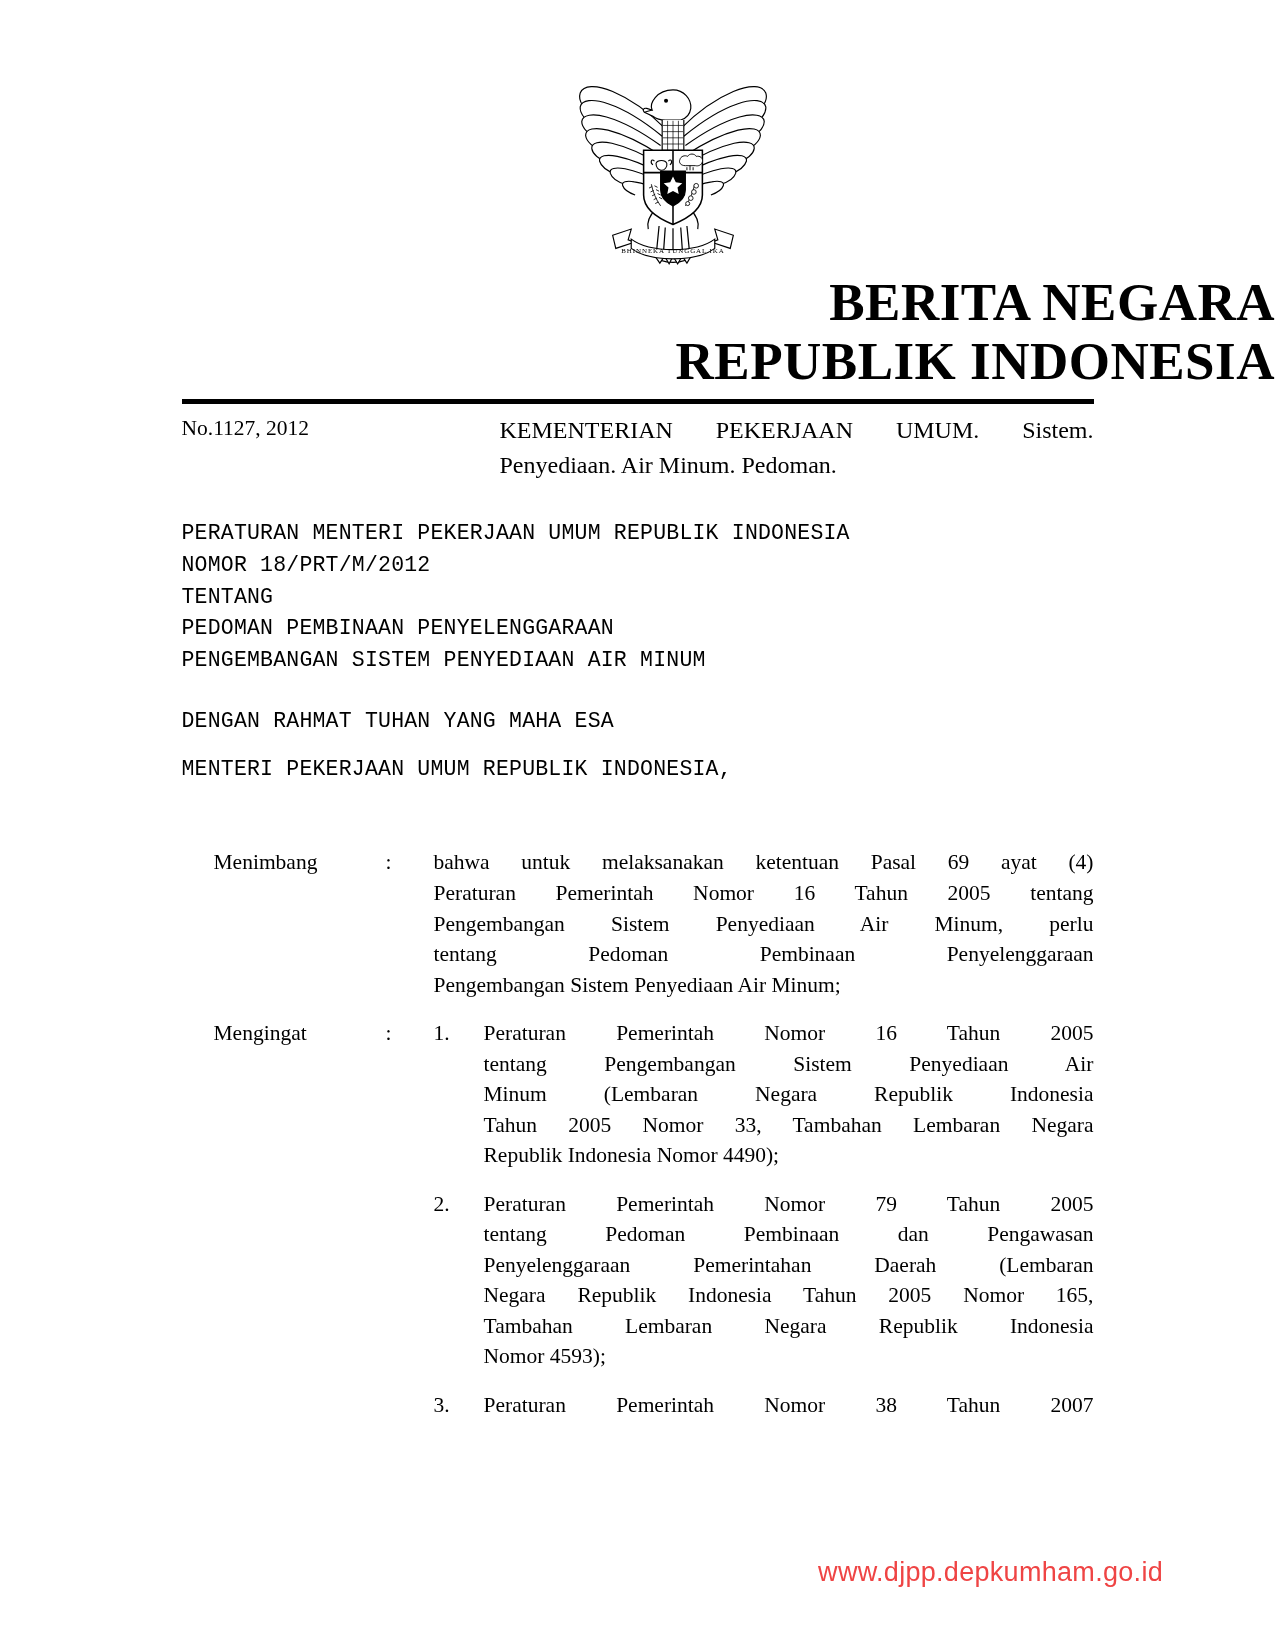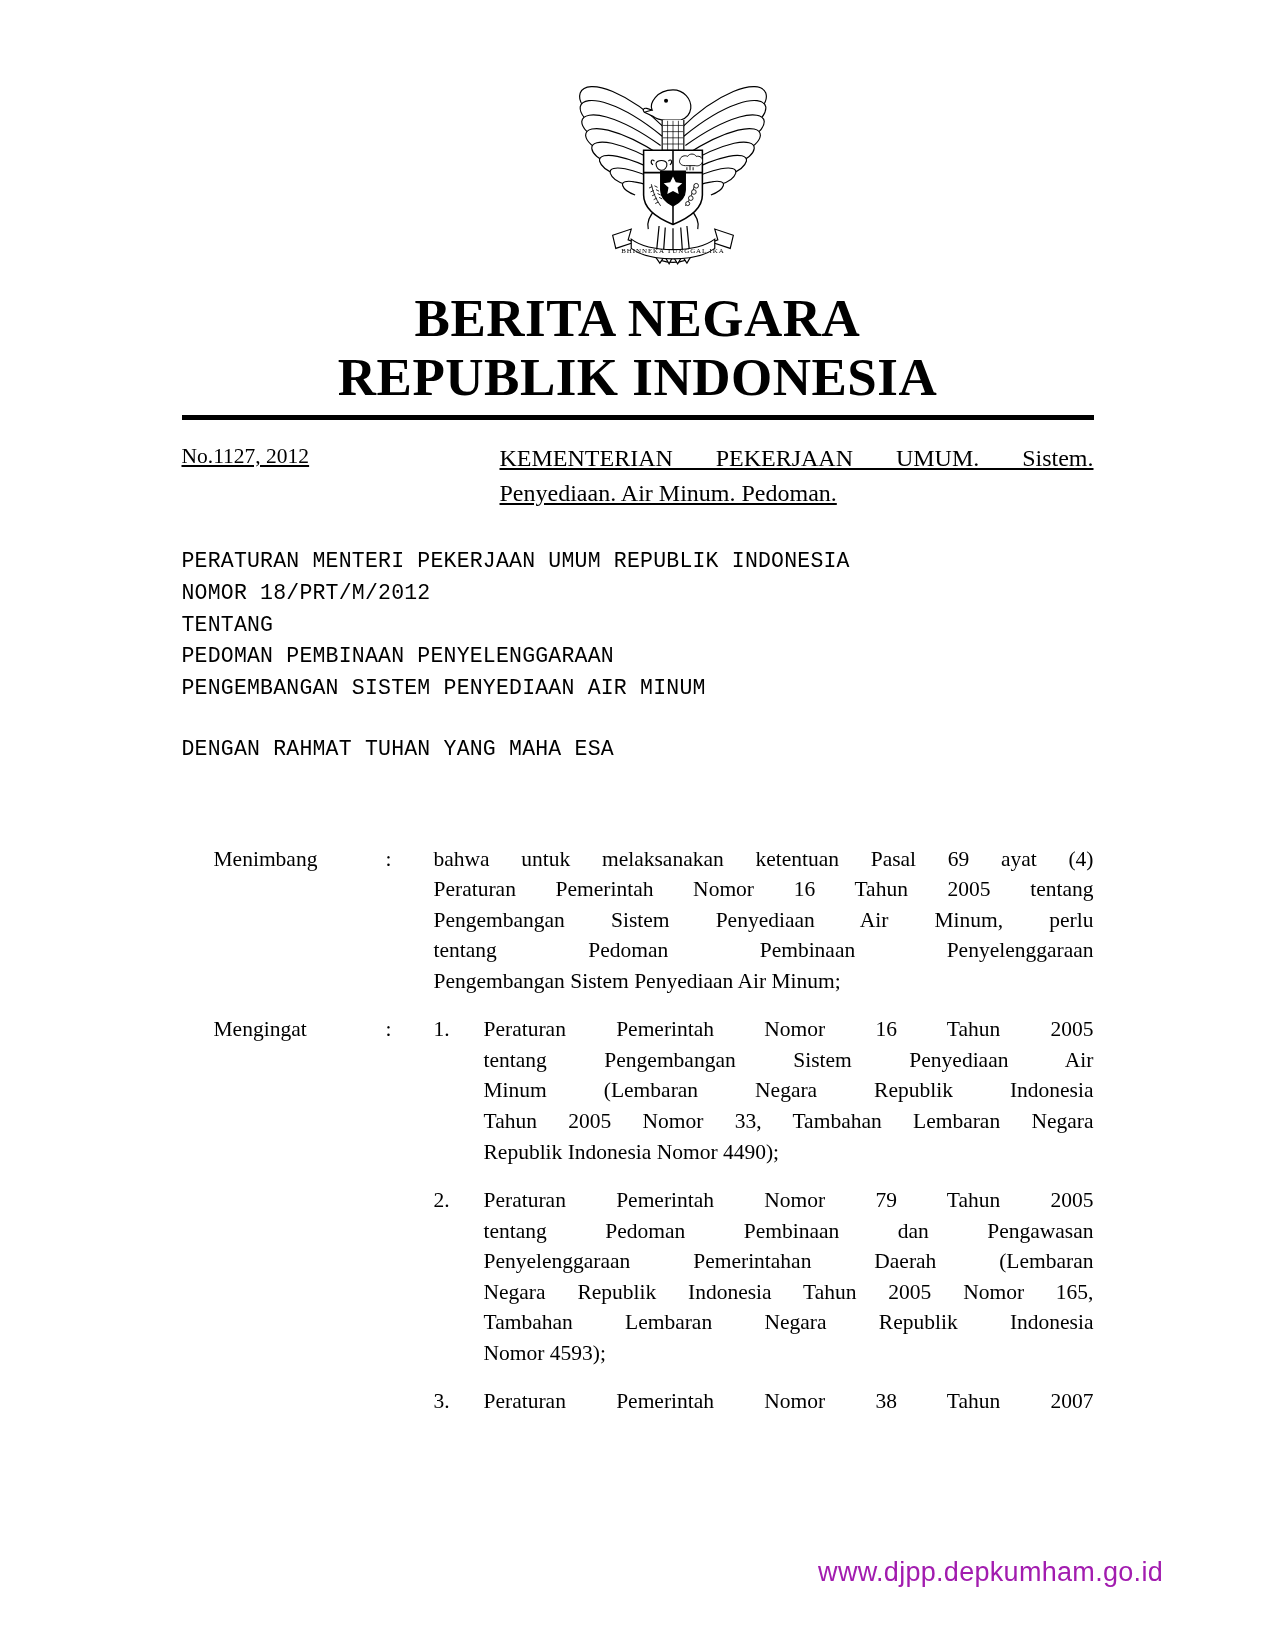--- a/index.html
+++ b/index.html
@@ -31,44 +31,43 @@
     margin-left: 35px;
   }
   .emblem {
     width: 232px;
     height: 205px;
     display: block;
   }
 
   
   .masthead {
-    text-align: center;
-    margin-top: 22px;
+    text-align: right;
+    margin-top: 6px;
   }
   .masthead-line {
     font-family: "Liberation Serif", "DejaVu Serif", serif;
     font-weight: bold;
     font-size: 53px;
     line-height: 1.12;
     letter-spacing: 0.5px;
     white-space: nowrap;
   }
   .rule {
     width: 912px;
     margin: 7px auto 0 auto;
     border-top: 5px solid #000;
   }
 
   
   .norow {
     width: 912px;
-    margin: 21px auto 0 auto;
+    margin: 9px auto 0 auto;
     display: flex;
     align-items: flex-start;
-    text-decoration: underline;
   }
   .norow .no {
     width: 318px;
     flex: 0 0 318px;
     font-size: 21.5px;
     line-height: 1.45;
     white-space: nowrap;
   }
   .norow .subject {
     flex: 1 1 auto;
@@ -158,21 +157,21 @@
     line-height: 1.42;
   }
 
   
   .watermark {
     position: absolute;
     right: 112px;
     bottom: 62px;
     font-family: "Liberation Sans", "DejaVu Sans", sans-serif;
     font-size: 27px;
-    color: #a21caf;
+    color: #ef4444;
     letter-spacing: 0.3px;
     white-space: nowrap;
   }
 </style>
 </head>
 <body>
 
 <div class="page">
 
   <div class="emblem-wrap">
@@ -267,20 +266,21 @@
 
   <div class="titleblock">
     <div class="tline">PERATURAN MENTERI PEKERJAAN UMUM REPUBLIK INDONESIA</div>
     <div class="tline">NOMOR 18/PRT/M/2012</div>
     <div class="tline">TENTANG</div>
     <div class="tline">PEDOMAN PEMBINAAN PENYELENGGARAAN</div>
     <div class="tline">PENGEMBANGAN SISTEM PENYEDIAAN AIR MINUM</div>
     <div class="gap-md"></div>
     <div class="tline">DENGAN RAHMAT TUHAN YANG MAHA ESA</div>
     <div class="gap-sm"></div>
+    <div class="tline">MENTERI PEKERJAAN UMUM REPUBLIK INDONESIA,</div>
   </div>
 
   <div class="clauses">
 
     <div class="clause">
       <div class="label">Menimbang</div>
       <div class="colon">:</div>
       <div class="body just-block">
         <span class="ln">bahwa untuk melaksanakan ketentuan Pasal 69 ayat (4)</span>
         <span class="ln">Peraturan Pemerintah Nomor 16 Tahun 2005 tentang</span>

